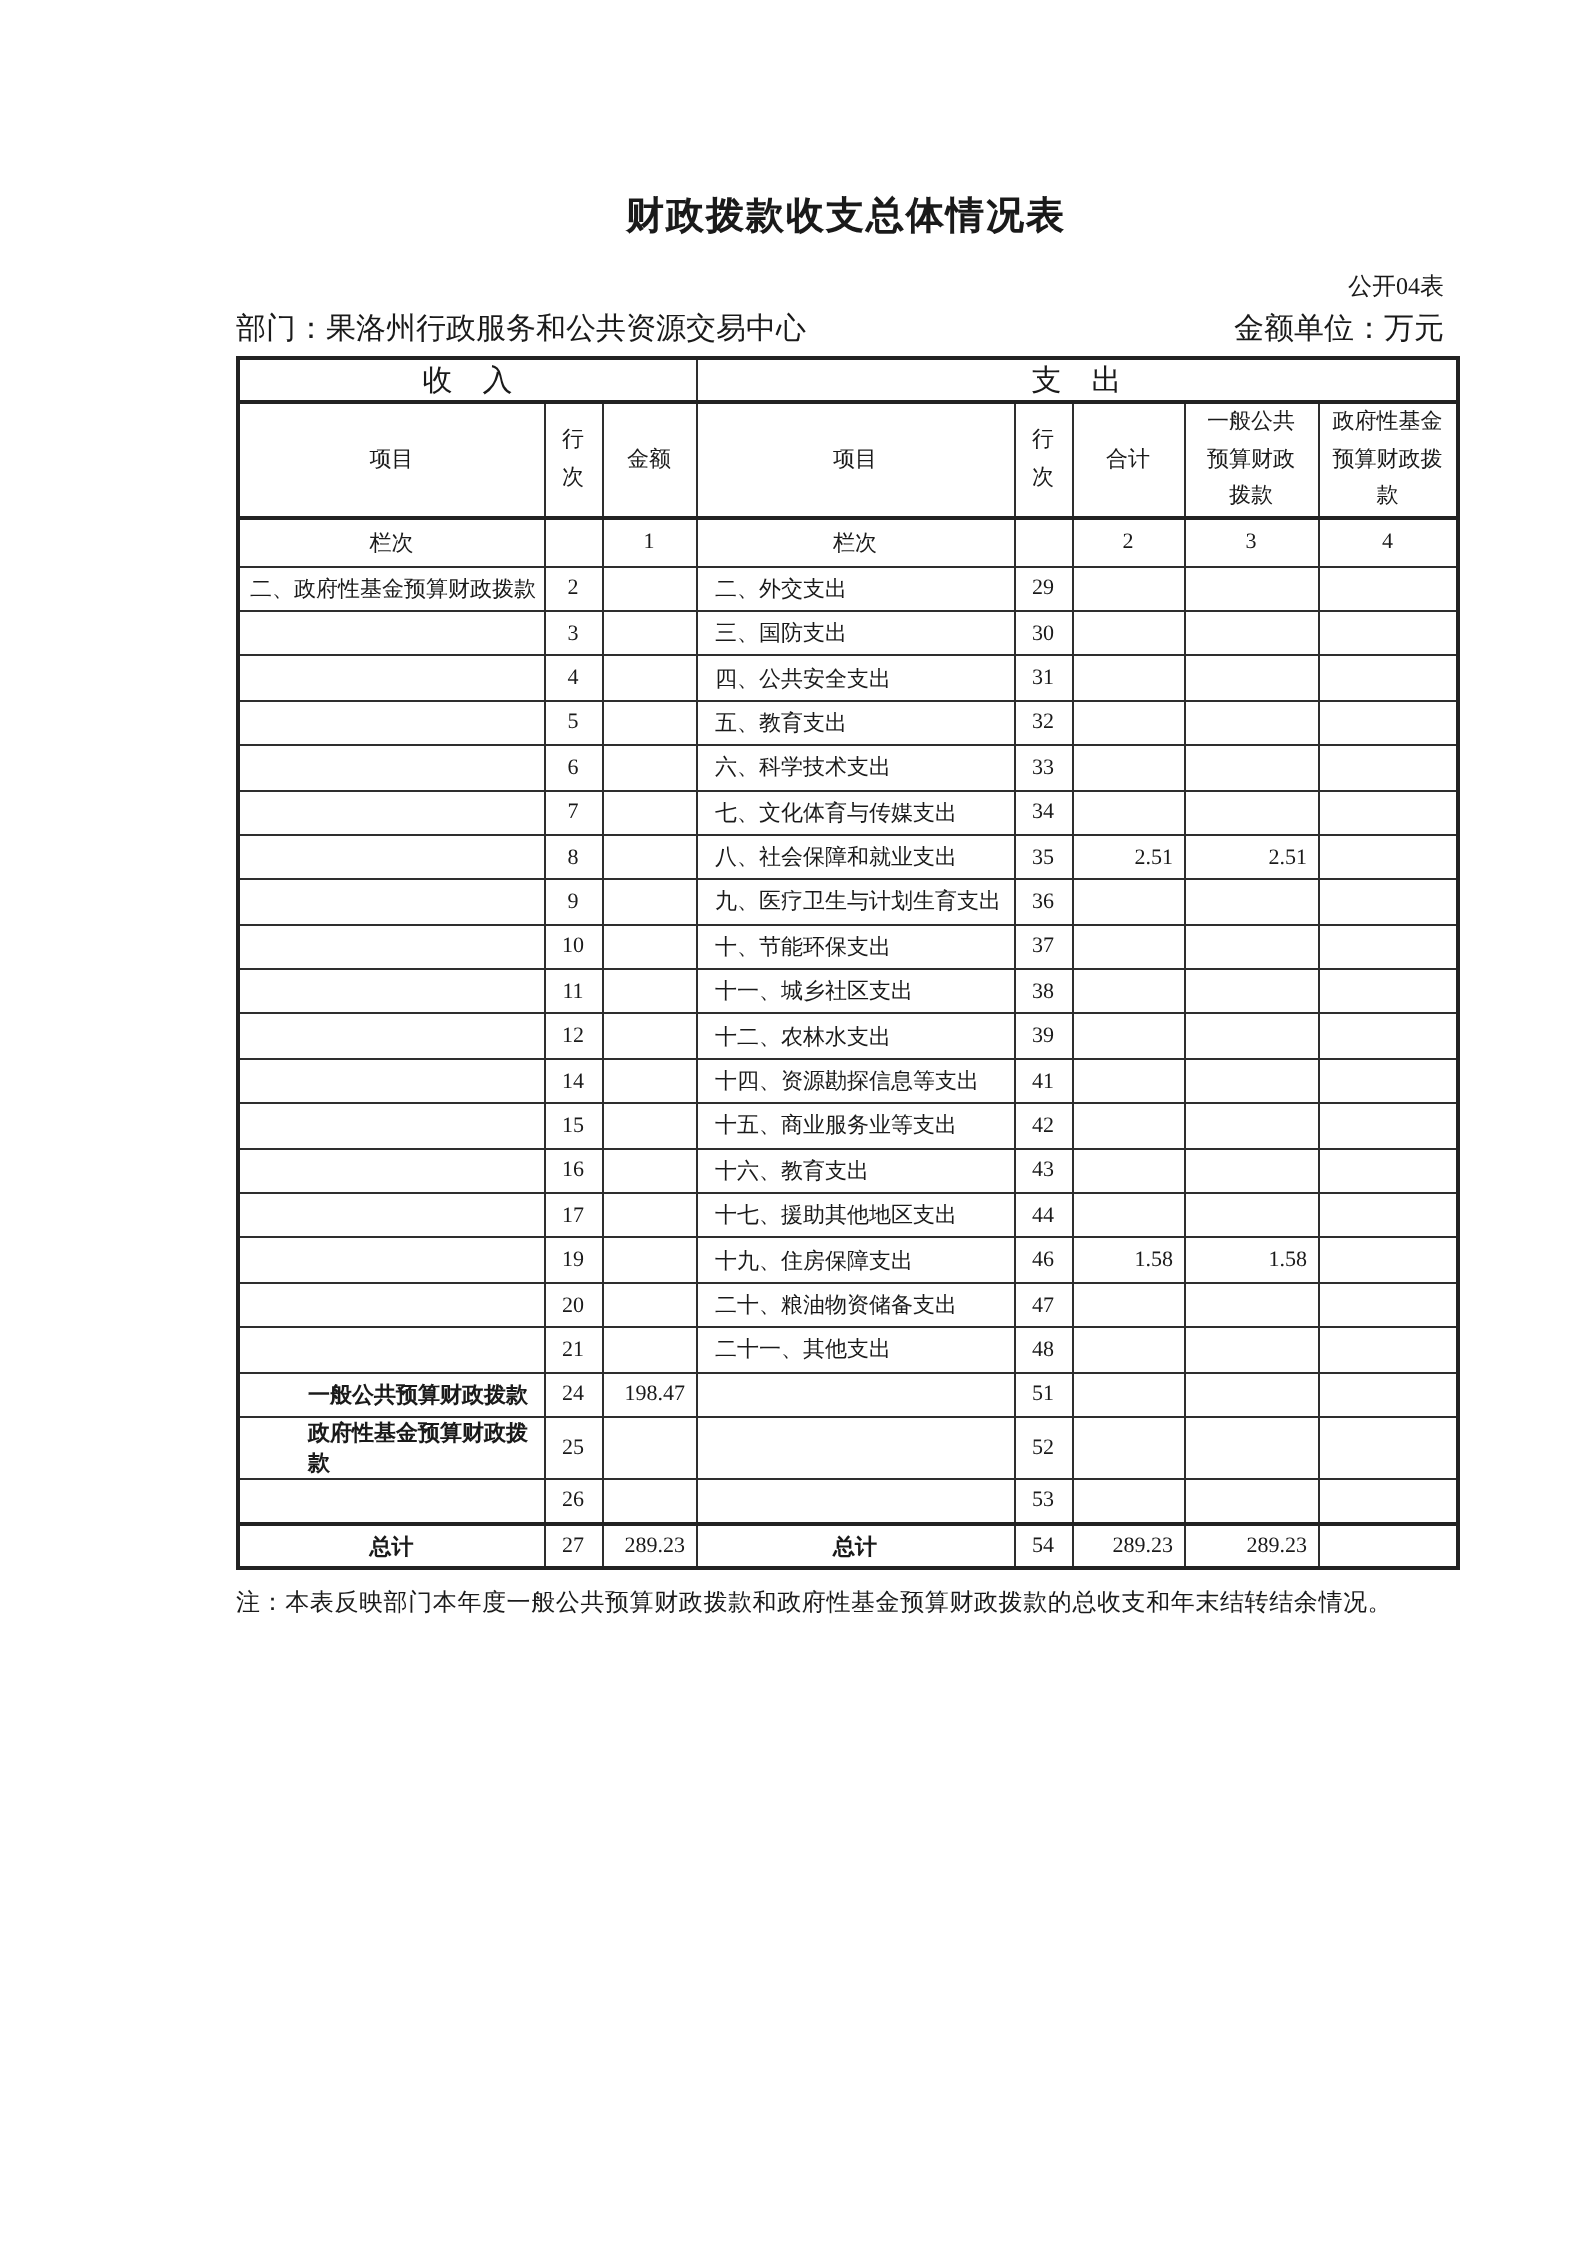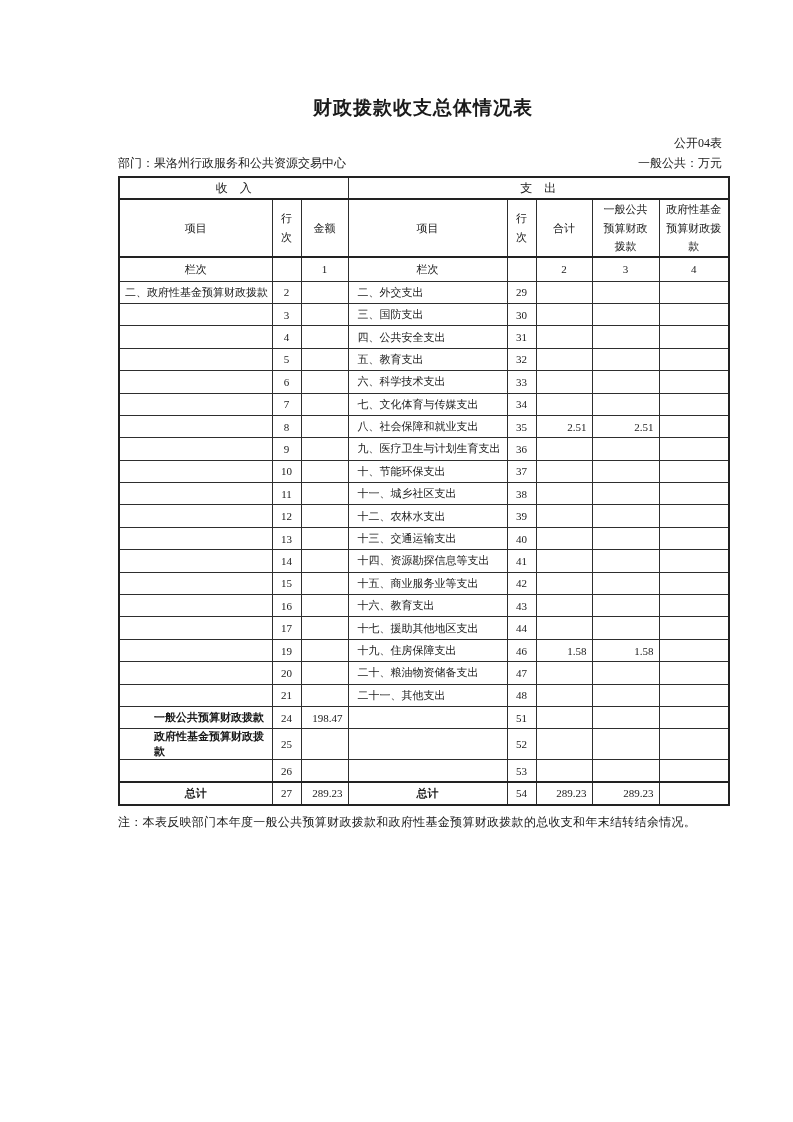--- a/index.html
+++ b/index.html
@@ -10,27 +10,27 @@
     color:#1a1a1a;
   }
   .page { position:relative; width:793px; height:854px; background:#fff; overflow:hidden; }
   .content { position:absolute; left:118px; top:0; width:610px; }
   .title {
     margin-top:95px; text-align:center;
     font-size:19px; font-weight:700; letter-spacing:1px;
     font-family:"Liberation Sans", sans-serif;
   }
   .table-code { margin-top:14px; text-align:right; font-size:12px; padding-right:6px; }
-  .meta-row { display:flex; justify-content:space-between; font-size:12px; margin-top:3px; padding-right:6px;gap:20px; }
+  .meta-row { display:flex; justify-content:space-between; font-size:15px; margin-top:3px; padding-right:6px;gap:20px; }
   table.fiscal {
     margin-top:4px; width:610px; table-layout:fixed;
     border-collapse:collapse; border:2px solid #222;
   }
   th, td { border:1px solid #2e2e2e; font-weight:normal; font-size:11px; overflow:hidden; }
-  .group-row th { height:22px; font-size:12px; text-align:center; border-bottom:2px solid #222; }
+  .group-row th { height:22px; font-size:15px; text-align:center; border-bottom:2px solid #222; }
   .cols-row th {
     height:58px; text-align:center; vertical-align:middle;
     white-space:pre-line; line-height:1.7; border-bottom:2px solid #222;
   }
   .lanci-row td { height:24px; text-align:center; }
   tbody tr { height:22.4px; }
   tbody td { vertical-align:middle; }
   td.lbl { text-align:left; padding-left:5px; }
   td.lbl-item { text-align:left; padding-left:9px; }
   td.lbl-indent { text-align:left; padding-left:34px;font-weight:bold; }
@@ -46,21 +46,21 @@
 </style>
 </head>
 <body>
 
 <div class="page">
   <div class="content">
     <div class="title">财政拨款收支总体情况表</div>
     <div class="table-code">公开04表</div>
     <div class="meta-row">
       <span>部门：果洛州行政服务和公共资源交易中心</span>
-      <span>一般公共：万元</span>
+      <span>金额单位：万元</span>
     </div>
 
     <table class="fiscal">
       <colgroup>
         <col style="width:153px">
           <col style="width:29px">
           <col style="width:47px">
         <col style="width:159px">
           <col style="width:29px">
           <col style="width:56px">
@@ -205,30 +205,20 @@
             <td class="rownum">12</td>
             <td class="num"></td>
             <td class="lbl-item">十二、农林水支出</td>
             <td class="rownum">39</td>
             <td class="num"></td>
             <td class="num"></td>
             <td class="num"></td>
           </tr>
           <tr>
             <td class="lbl"></td>
-            <td class="rownum">13</td>
-            <td class="num"></td>
-            <td class="lbl-item">十三、交通运输支出</td>
-            <td class="rownum">40</td>
-            <td class="num"></td>
-            <td class="num"></td>
-            <td class="num"></td>
-          </tr>
-          <tr>
-            <td class="lbl"></td>
             <td class="rownum">14</td>
             <td class="num"></td>
             <td class="lbl-item">十四、资源勘探信息等支出</td>
             <td class="rownum">41</td>
             <td class="num"></td>
             <td class="num"></td>
             <td class="num"></td>
           </tr>
           <tr>
             <td class="lbl"></td>

